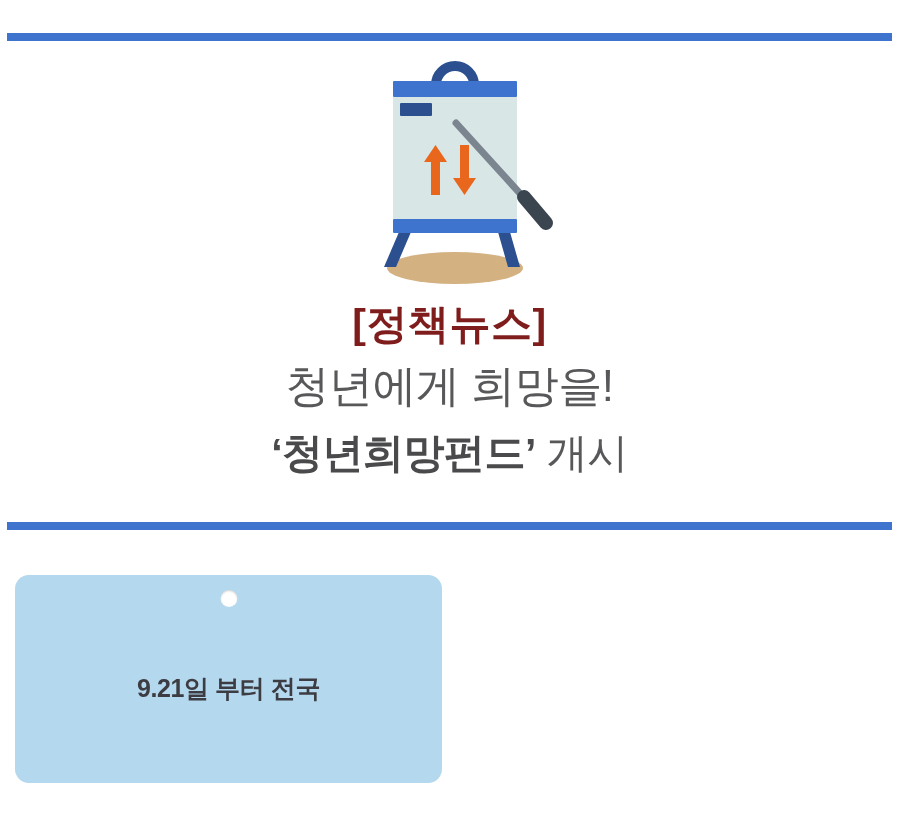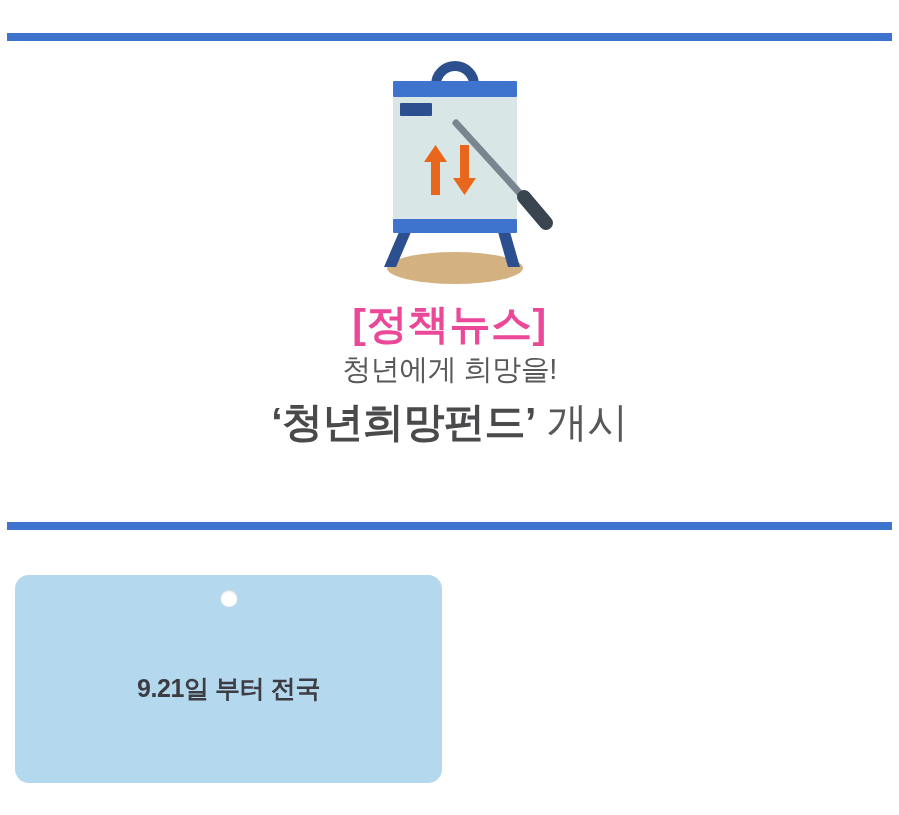--- a/index.html
+++ b/index.html
@@ -40,31 +40,31 @@
   .headline {
     position: absolute;
     left: 0;
     top: 300px;
     width: 899px;
     text-align: center;
   }
   .kicker {
     font-size: 41px;
     font-weight: bold;
-    color: #ec4899;
+    color: #7f1d1d;
     letter-spacing: 0.5px;
     line-height: 1.18;
     margin: 0;
   }
   .line2 {
-    font-size: 29px;
+    font-size: 44px;
     font-weight: normal;
     color: #58585a;
     line-height: 1.45;
-    margin: 0;
+    margin: 6px;
     letter-spacing: -0.5px;
   }
   .line3 {
     font-size: 41px;
     color: #58585a;
     line-height: 1.45;
     margin: 3px;
     letter-spacing: -0.5px;
   }
   .line3 .strong {

